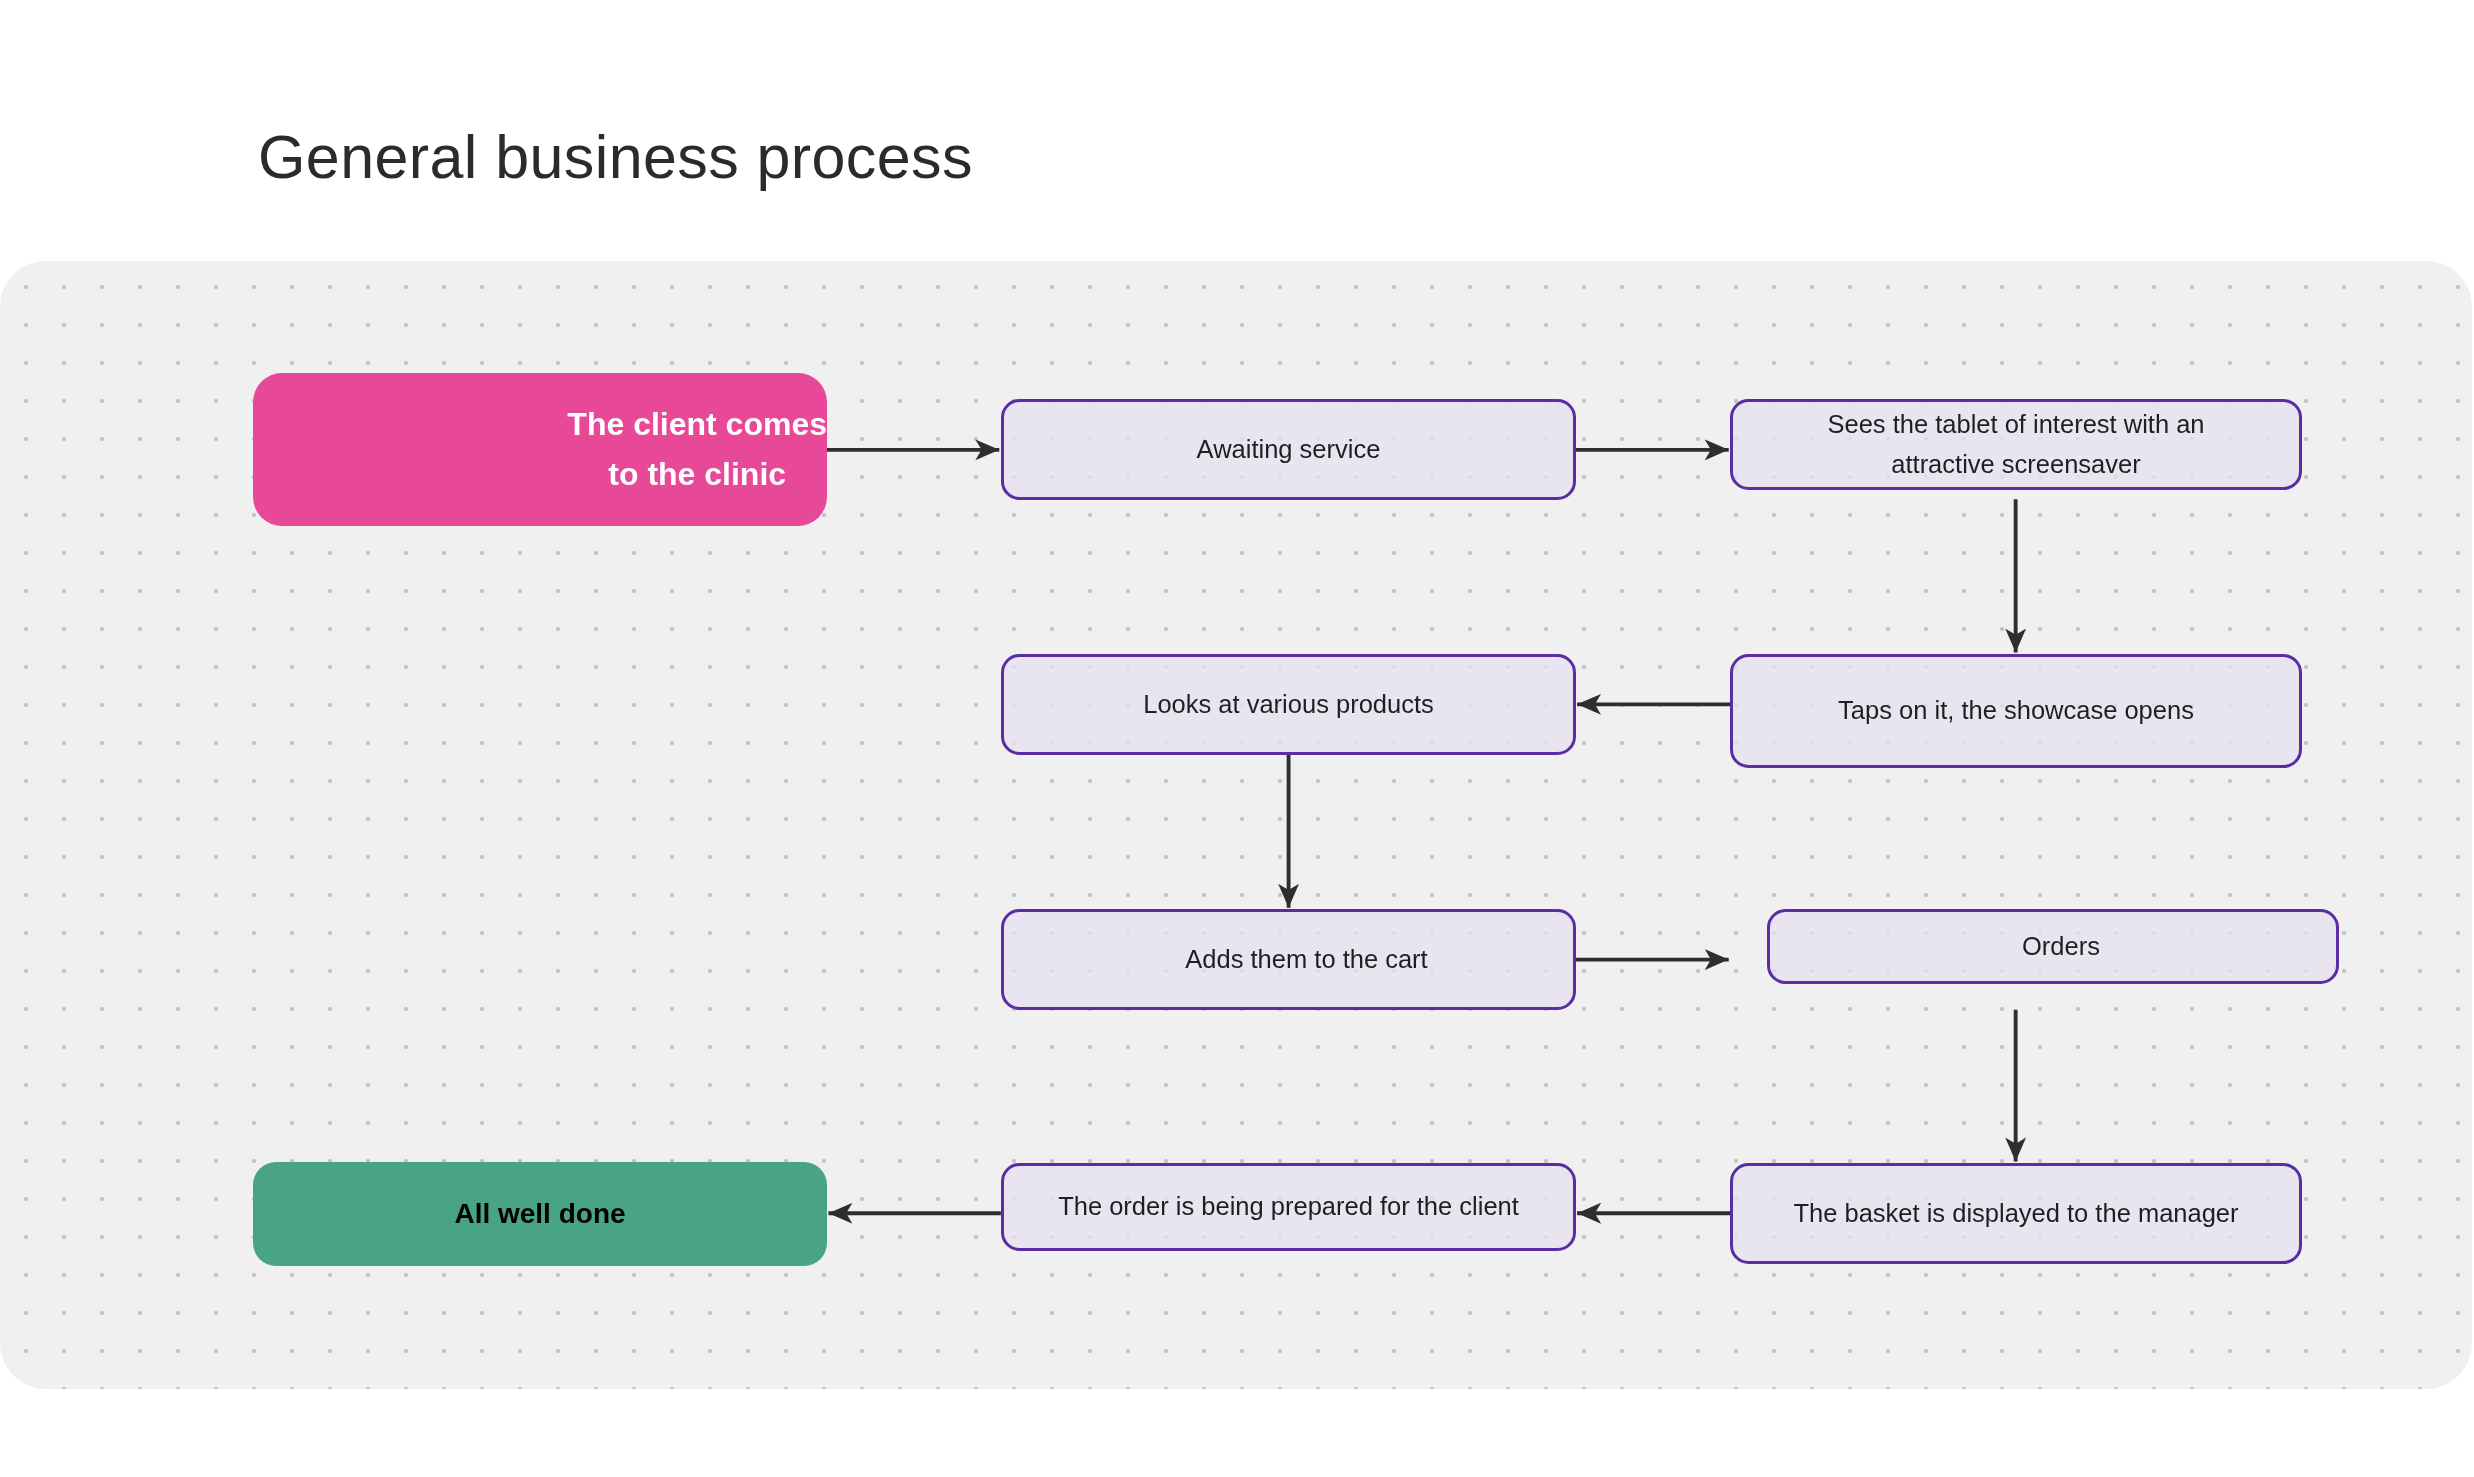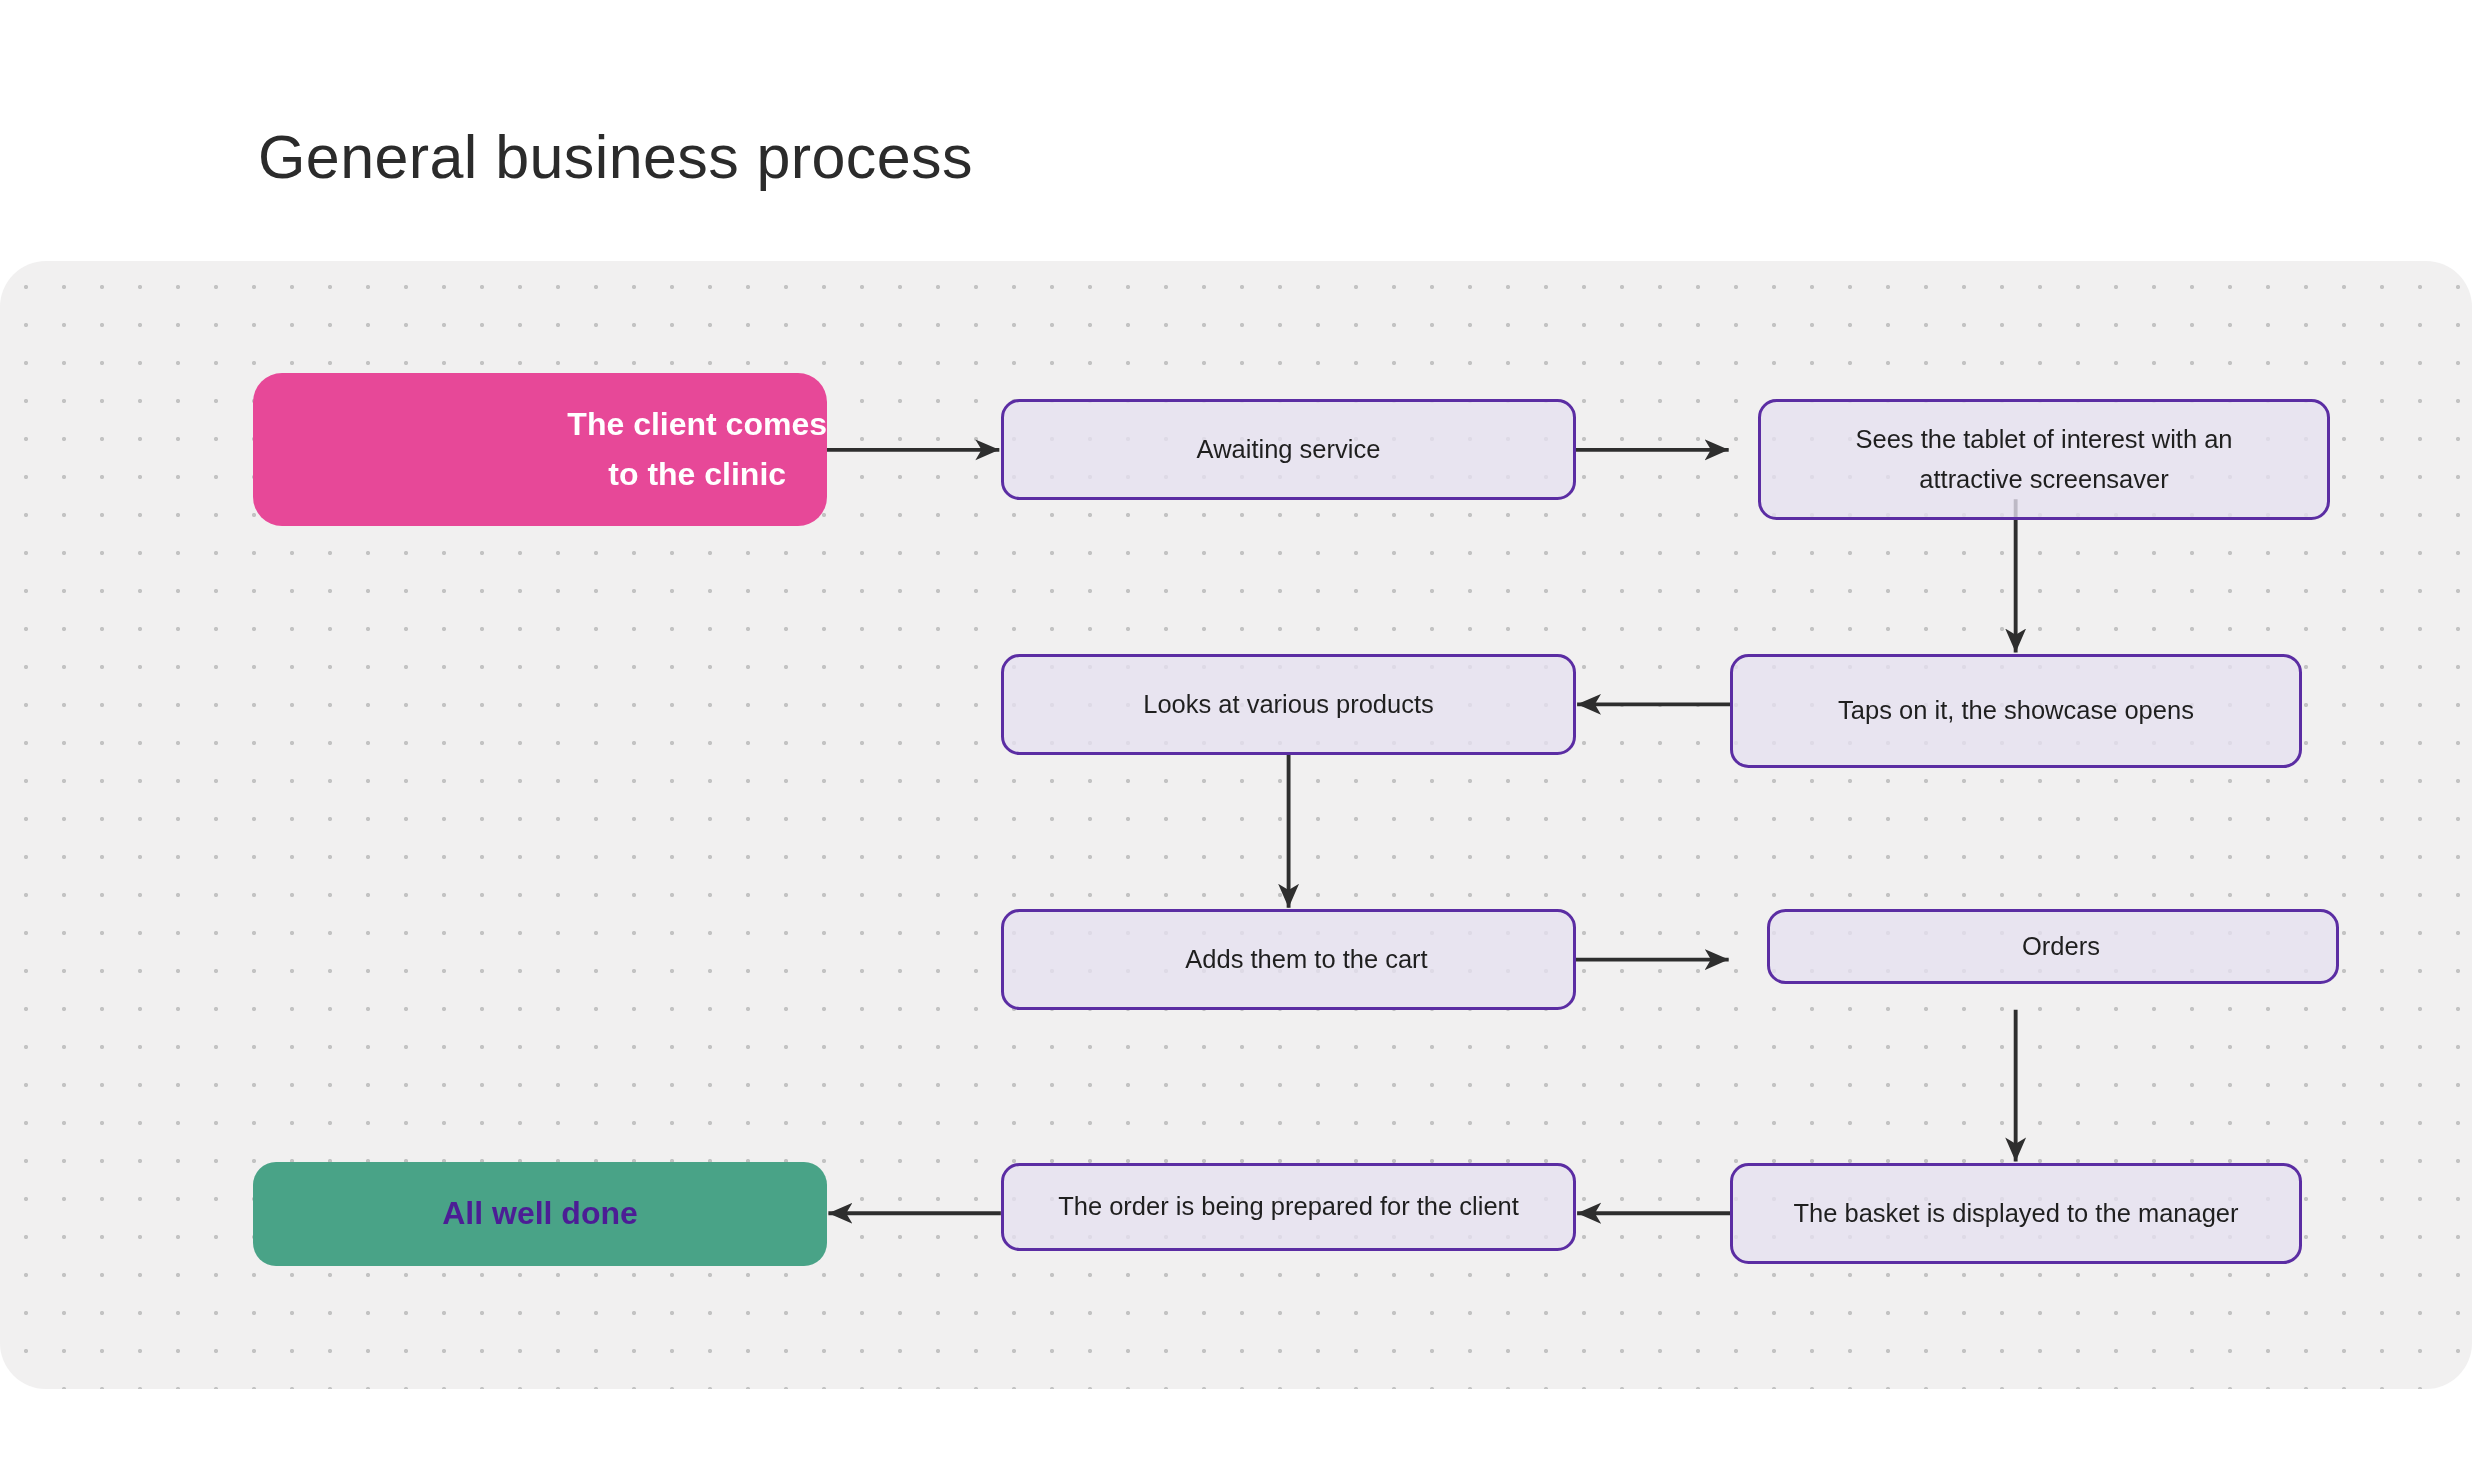--- a/index.html
+++ b/index.html
@@ -71,22 +71,22 @@
     border-radius: 29px;
     color: #ffffff;
     font-size: 32px;
     font-weight: 700;
     line-height: 1.55;
     justify-content: flex-end;
   }
   .node.end {
     background: #49a387;
     border-radius: 23px;
-    color: #4c1d95;
-    font-size: 32px;
+    color: #000000;
+    font-size: 28px;
     font-weight: 700;
     line-height: 1.55;
   }
 </style>
 </head>
 <body>
 
 <div class="page">
 
   <h1 class="title">General business process</h1>
@@ -114,21 +114,21 @@
 
     <div class="node start" style="left:253px; top:112px; width:574px; height:153px;">
       <span class="node-label">The client comes
 to the clinic</span>
     </div>
 
     <div class="node process" style="left:1001px; top:138px; width:575px; height:101px;">
       <span class="node-label">Awaiting service</span>
     </div>
 
-    <div class="node process" style="left:1730px; top:138px; width:572px; height:121px;margin-left:28px;">
+    <div class="node process" style="left:1730px; top:138px; width:572px; height:91px;">
       <span class="node-label">Sees the tablet of interest with an
 attractive screensaver</span>
     </div>
 
     <div class="node process" style="left:1730px; top:393px; width:572px; height:114px;">
       <span class="node-label">Taps on it, the showcase opens</span>
     </div>
 
     <div class="node process" style="left:1001px; top:393px; width:575px; height:101px;">
       <span class="node-label">Looks at various products</span>

